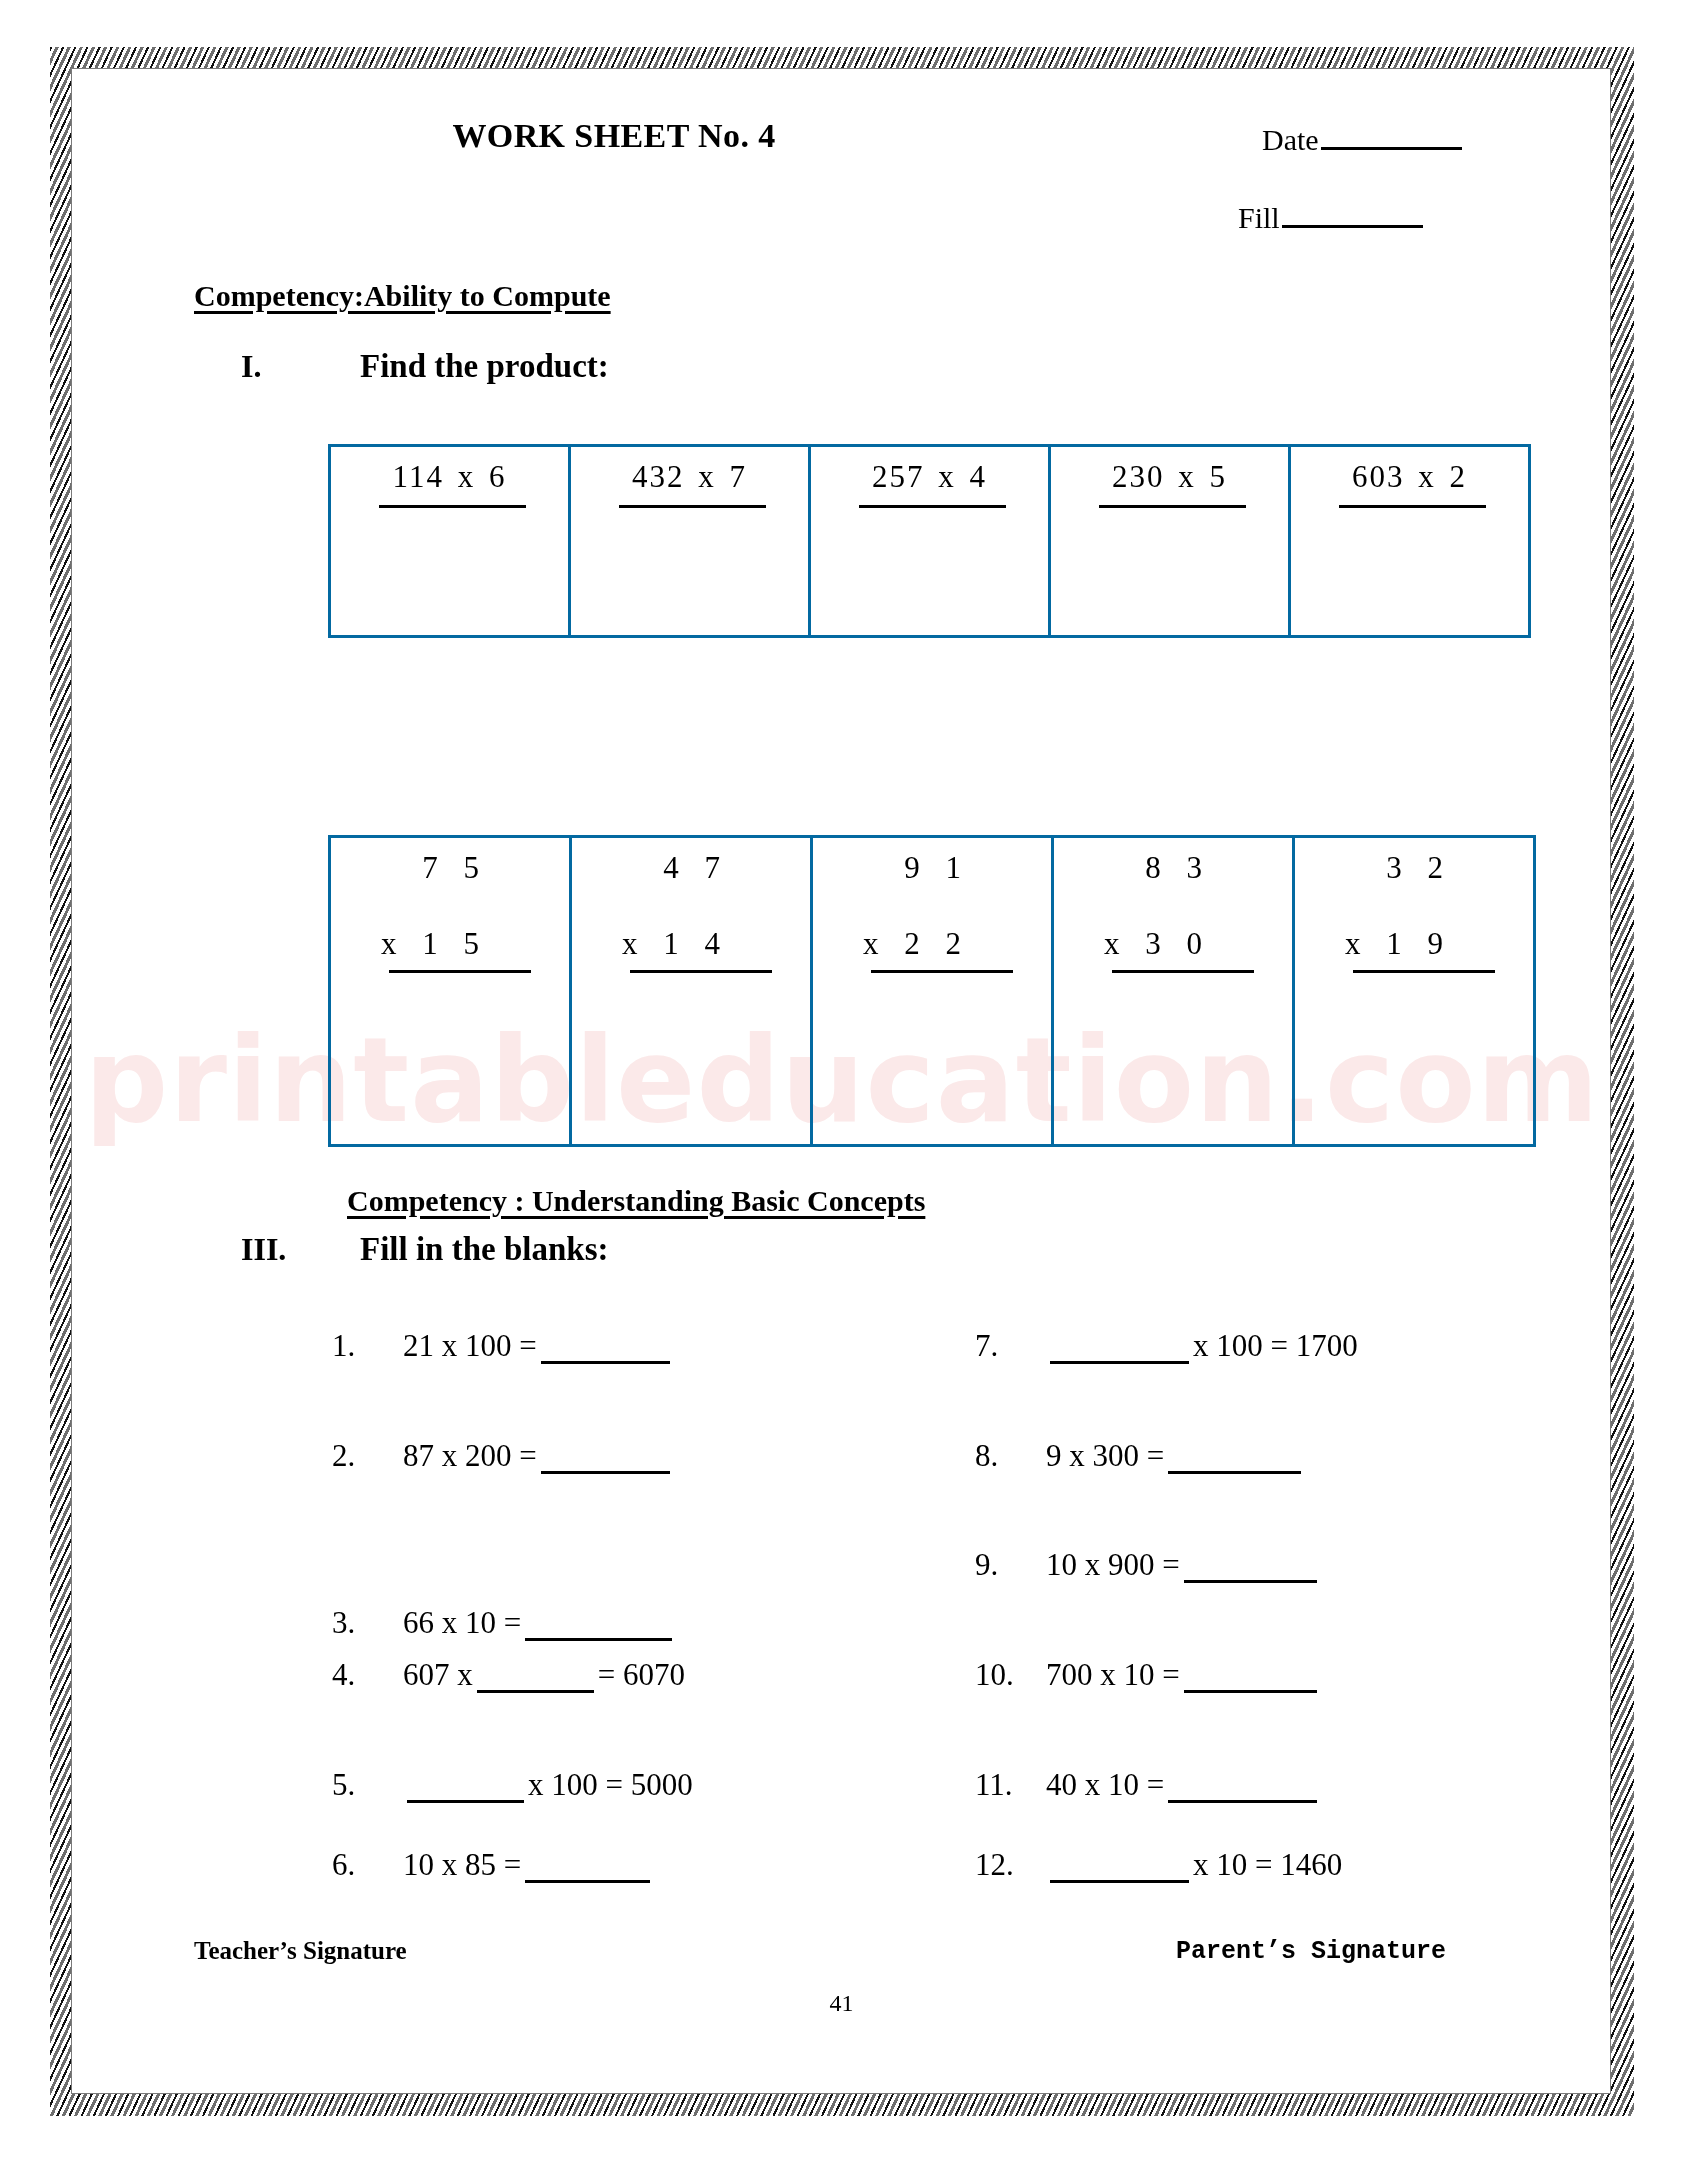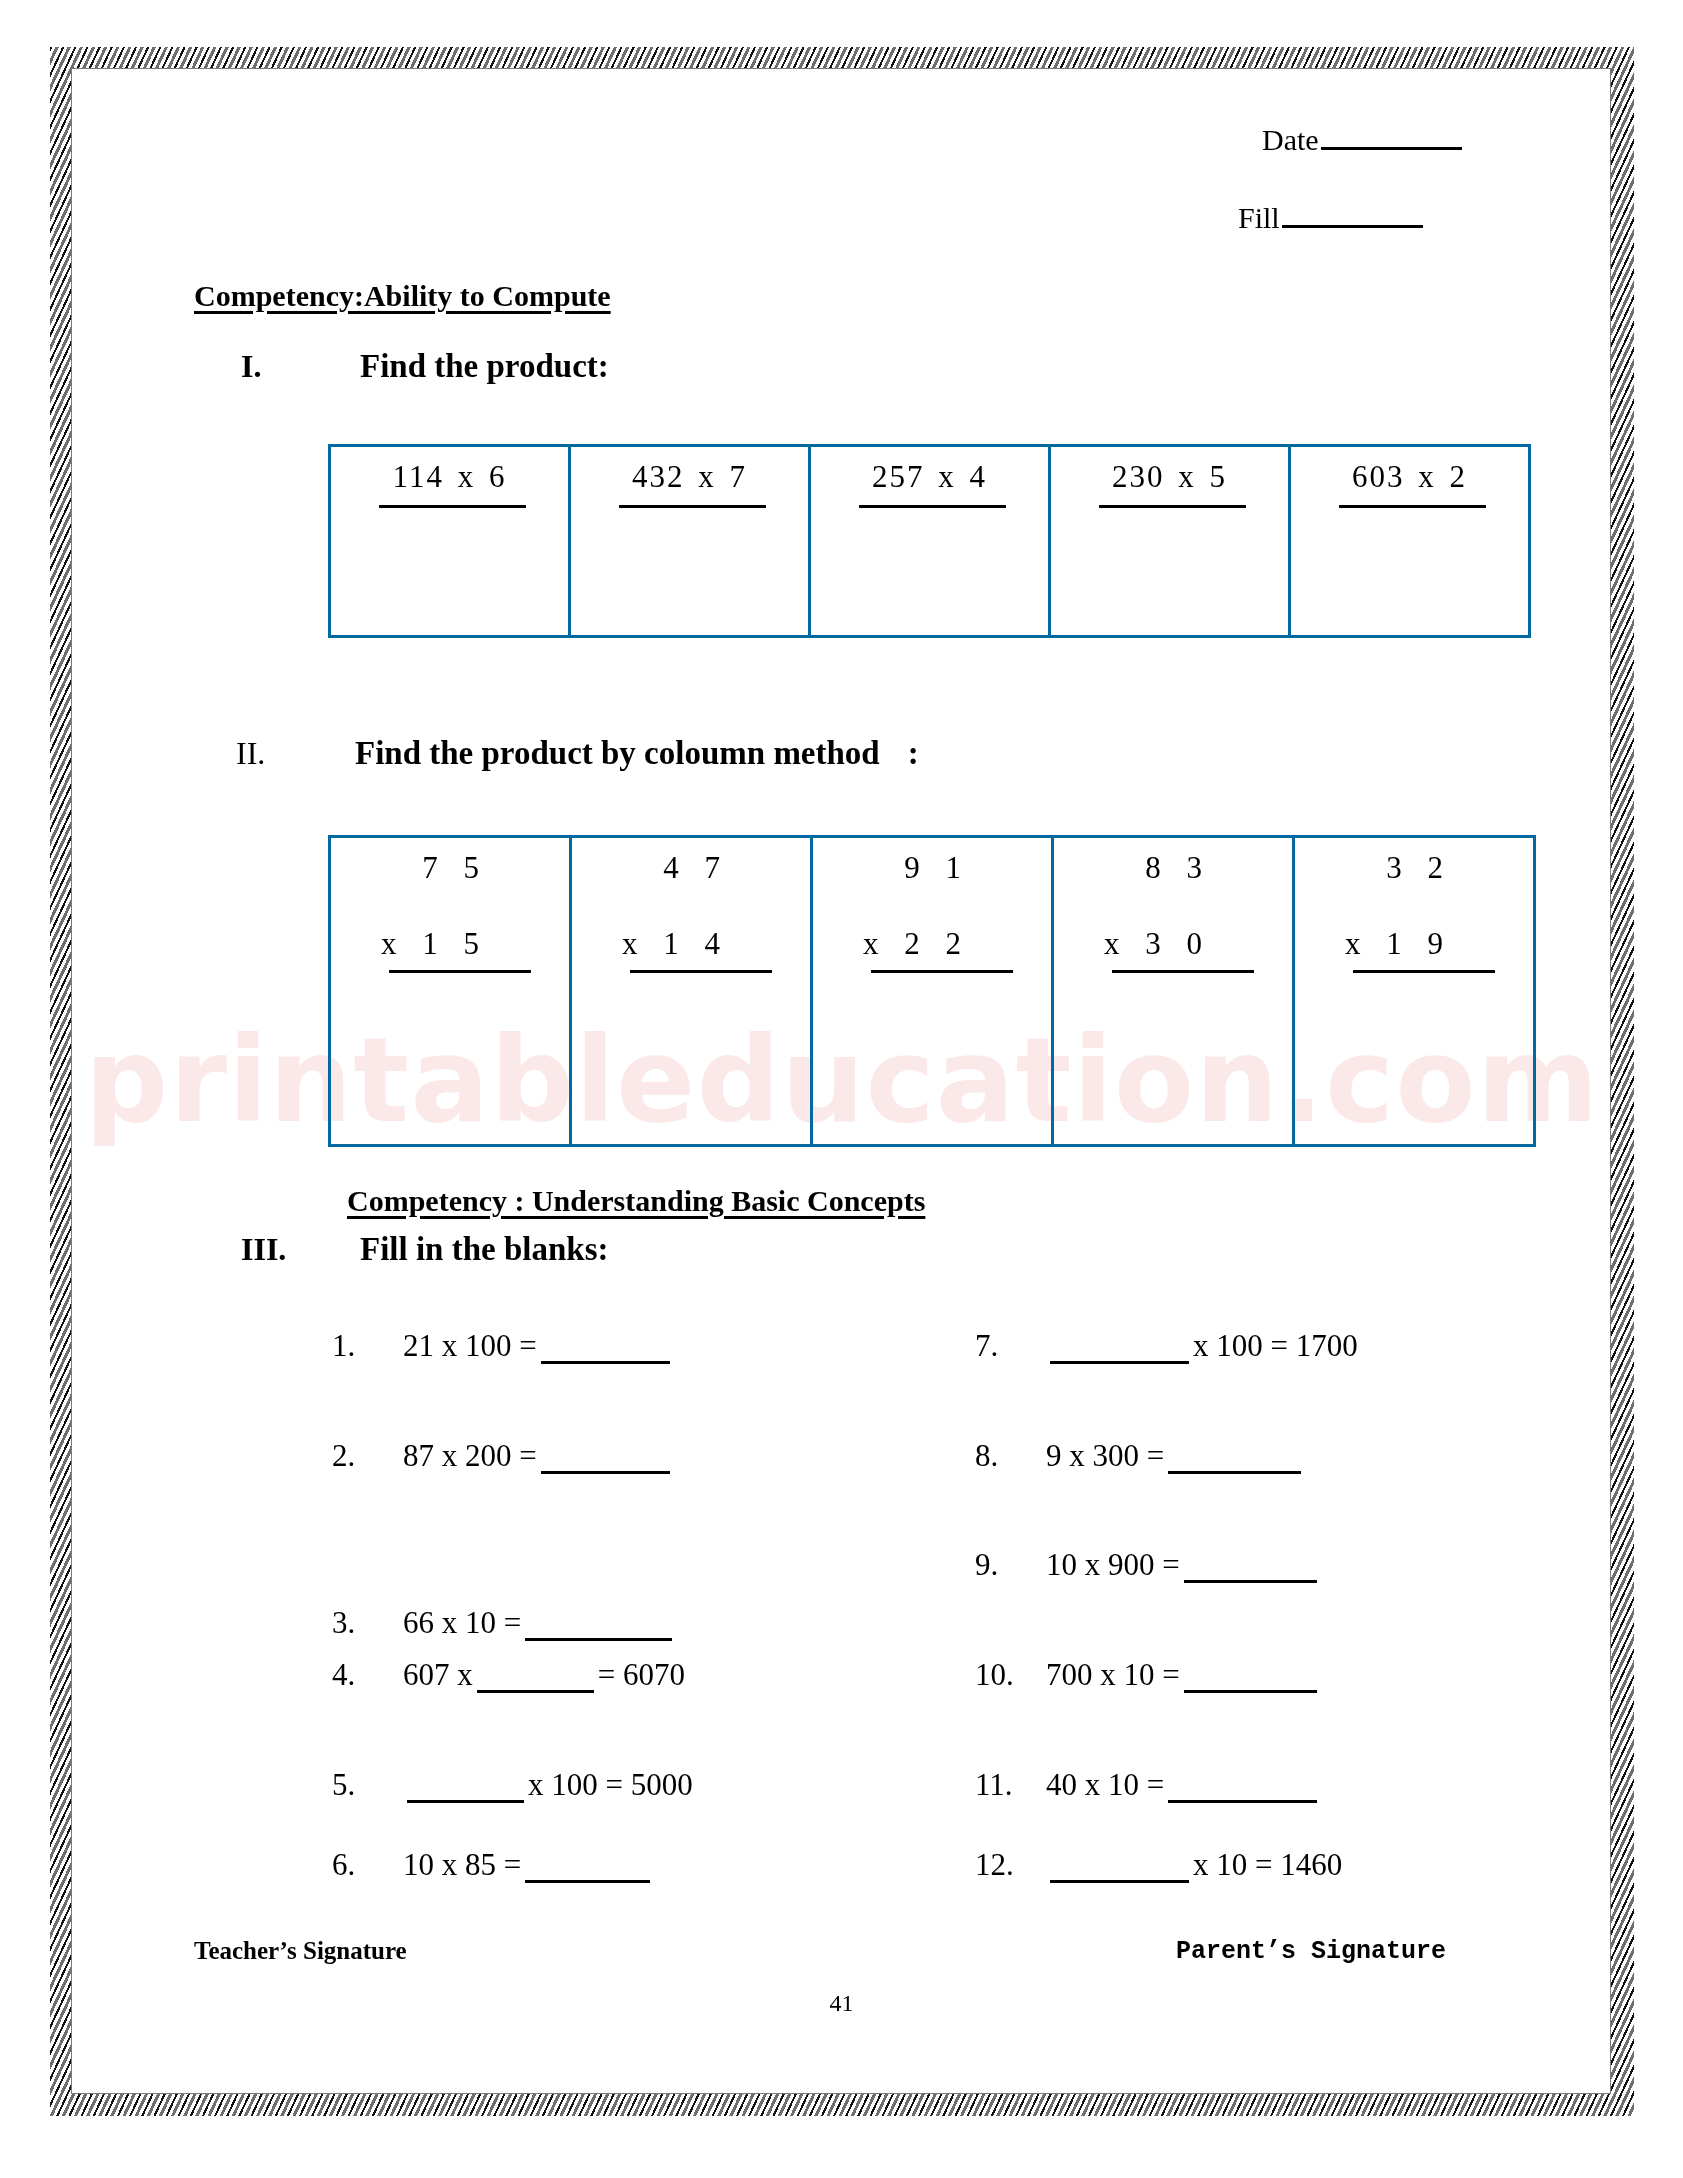--- a/index.html
+++ b/index.html
@@ -213,20 +213,21 @@
 </head>
 <body>
 
 <div id="page-border"></div>
 <div id="page-inner"></div>
 
 <div id="watermark">printableducation.com</div>
 
 <div id="content">
 
+  <div class="abs" id="ws-title">WORK SHEET No. 4</div>
 
   <div class="abs hdr-field" id="date-field">
     <span>Date</span><span class="blank-ul" id="date-blank"></span>
   </div>
 
   <div class="abs hdr-field" id="month-field">
     <span>Fill</span><span class="blank-ul" id="month-blank"></span>
   </div>
 
   <div class="abs competency" id="competency-1">Competency:Ability to Compute</div>
@@ -275,23 +276,20 @@
           <div class="expr">
             <span>603</span><span class="sp">&nbsp;</span><span>x</span><span class="sp">&nbsp;</span><span>2</span>
           </div>
           <div class="rule"></div>
         </div>
       </td>
     </tr>
   </tbody>
     </table>
 
-  <div class="abs sec-row" id="sec-2">
-    <span class="sec-num light">II.</span><span class="sec-text">Find the product by coloumn method</span><span class="sec-text tail">:</span>
-  </div>
 
   <table class="prob" id="table-2">
     <tbody>
         <tr>
       <td>
         <div class="cellpad">
           <div class="col-top">7 5</div>
           <div class="col-bottom">x  1 5</div>
           <div class="rule2"></div>
         </div>

